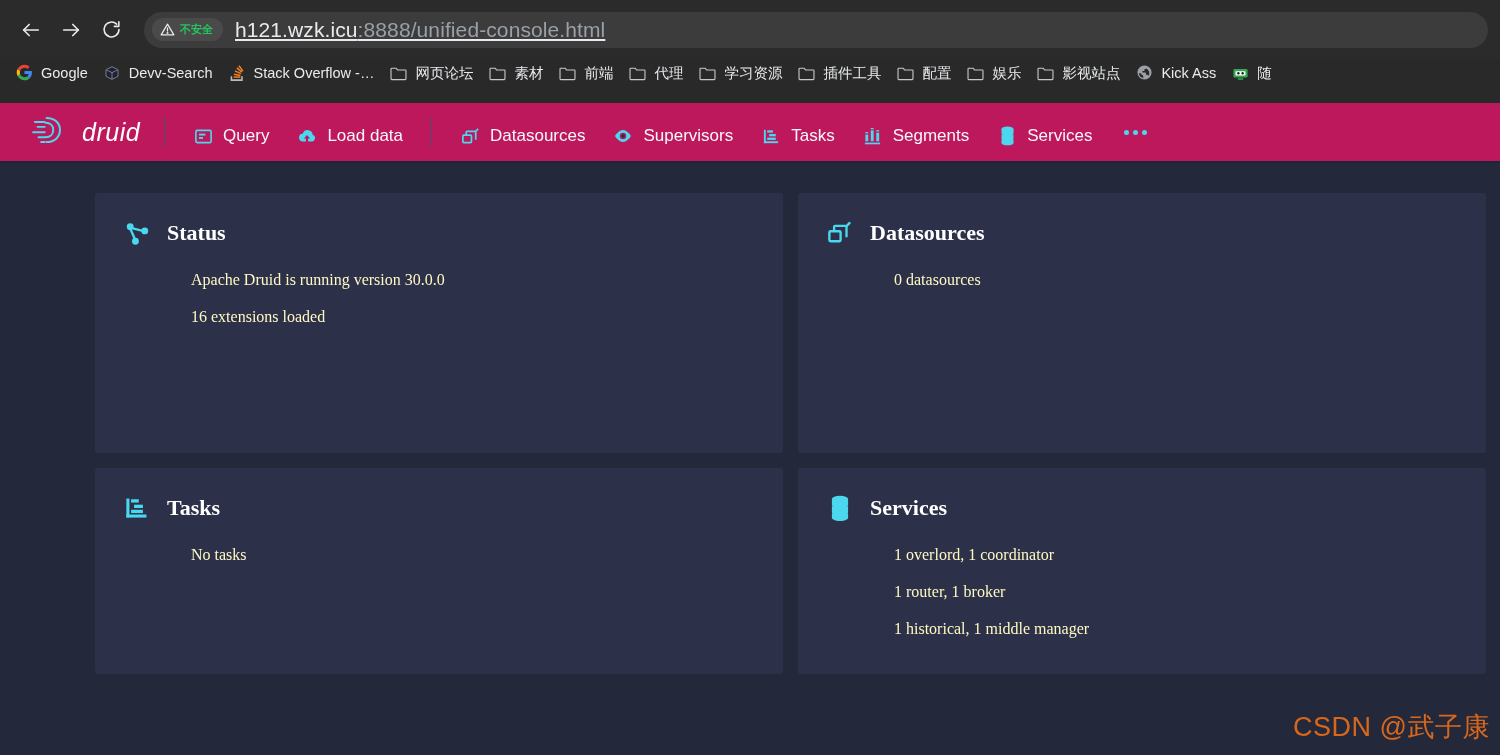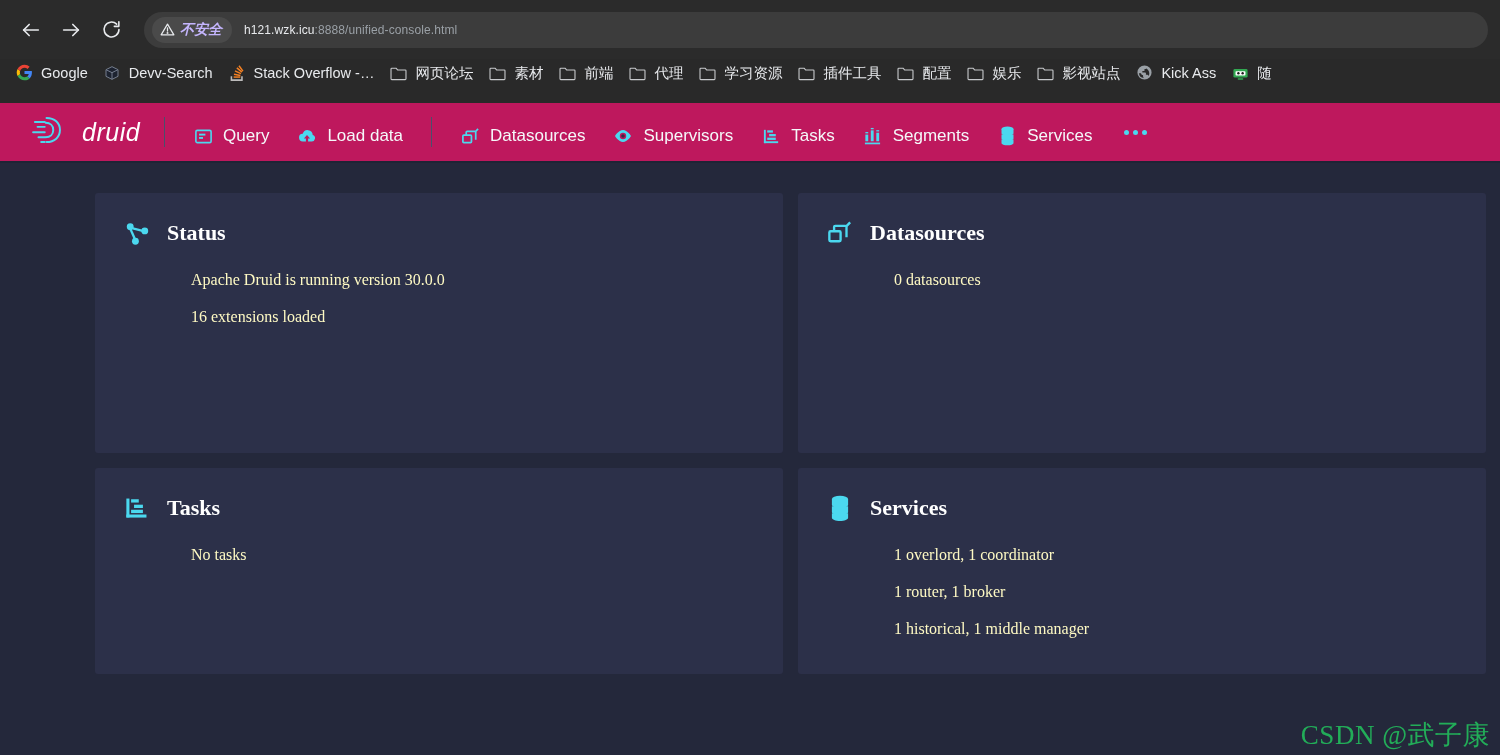--- a/index.html
+++ b/index.html
@@ -45,31 +45,31 @@
     align-items: center;
     gap: 5px;
     background: #4a4a4a;
     border-radius: 14px;
     padding: 4px 10px 4px 8px;
     margin-right: 12px;
     flex: 0 0 auto;
   }
   .security-chip .warn-ico { color: #e8eaed; display:block; }
   .security-chip .chip-text {
-    color: #c4b5fd;
-    font-size: 14px;
+    color: #22c55e;
+    font-size: 11px;
     font-weight: bold;
     white-space: nowrap;
-    font-style: italic;
   }
   .url-text {
-    font-size: 12px;
+    font-size: 21px;
     color: #e8eaed;
     white-space: nowrap;
     letter-spacing: 0.1px;
+    text-decoration: underline;
   }
   .url-text .url-dim { color: #9aa0a6; }
 
   
   .bookmarks-bar {
     height: 44px;
     background: #292929;
     display: flex;
     align-items: flex-start;
     padding: 0 8px;
@@ -186,25 +186,25 @@
   .card-line {
     font-size: 16px;
     color: #fef9c3;
     padding: 9px 0 9px 68px;
     line-height: 1.2;
   }
 
   .watermark {
     position: absolute;
     right: 10px;
-    bottom: 0;
+    bottom: 8px;
     font-size: 27px;
-    color: #22c55e;
+    color: #f97316;
     opacity: 0.85;
-    font-family: Liberation Serif, serif;
+    font-family: Liberation Sans, sans-serif;
     letter-spacing: 0.5px;
     white-space: nowrap;
   }
 </style>
 </head>
 <body>
 
 <div class="browser-toolbar">
   <div class="nav-btn" title="Back">
     <svg width="22" height="22" viewBox="0 0 24 24" fill="none" stroke="#e8eaed" stroke-width="1.8" stroke-linecap="round" stroke-linejoin="round">

